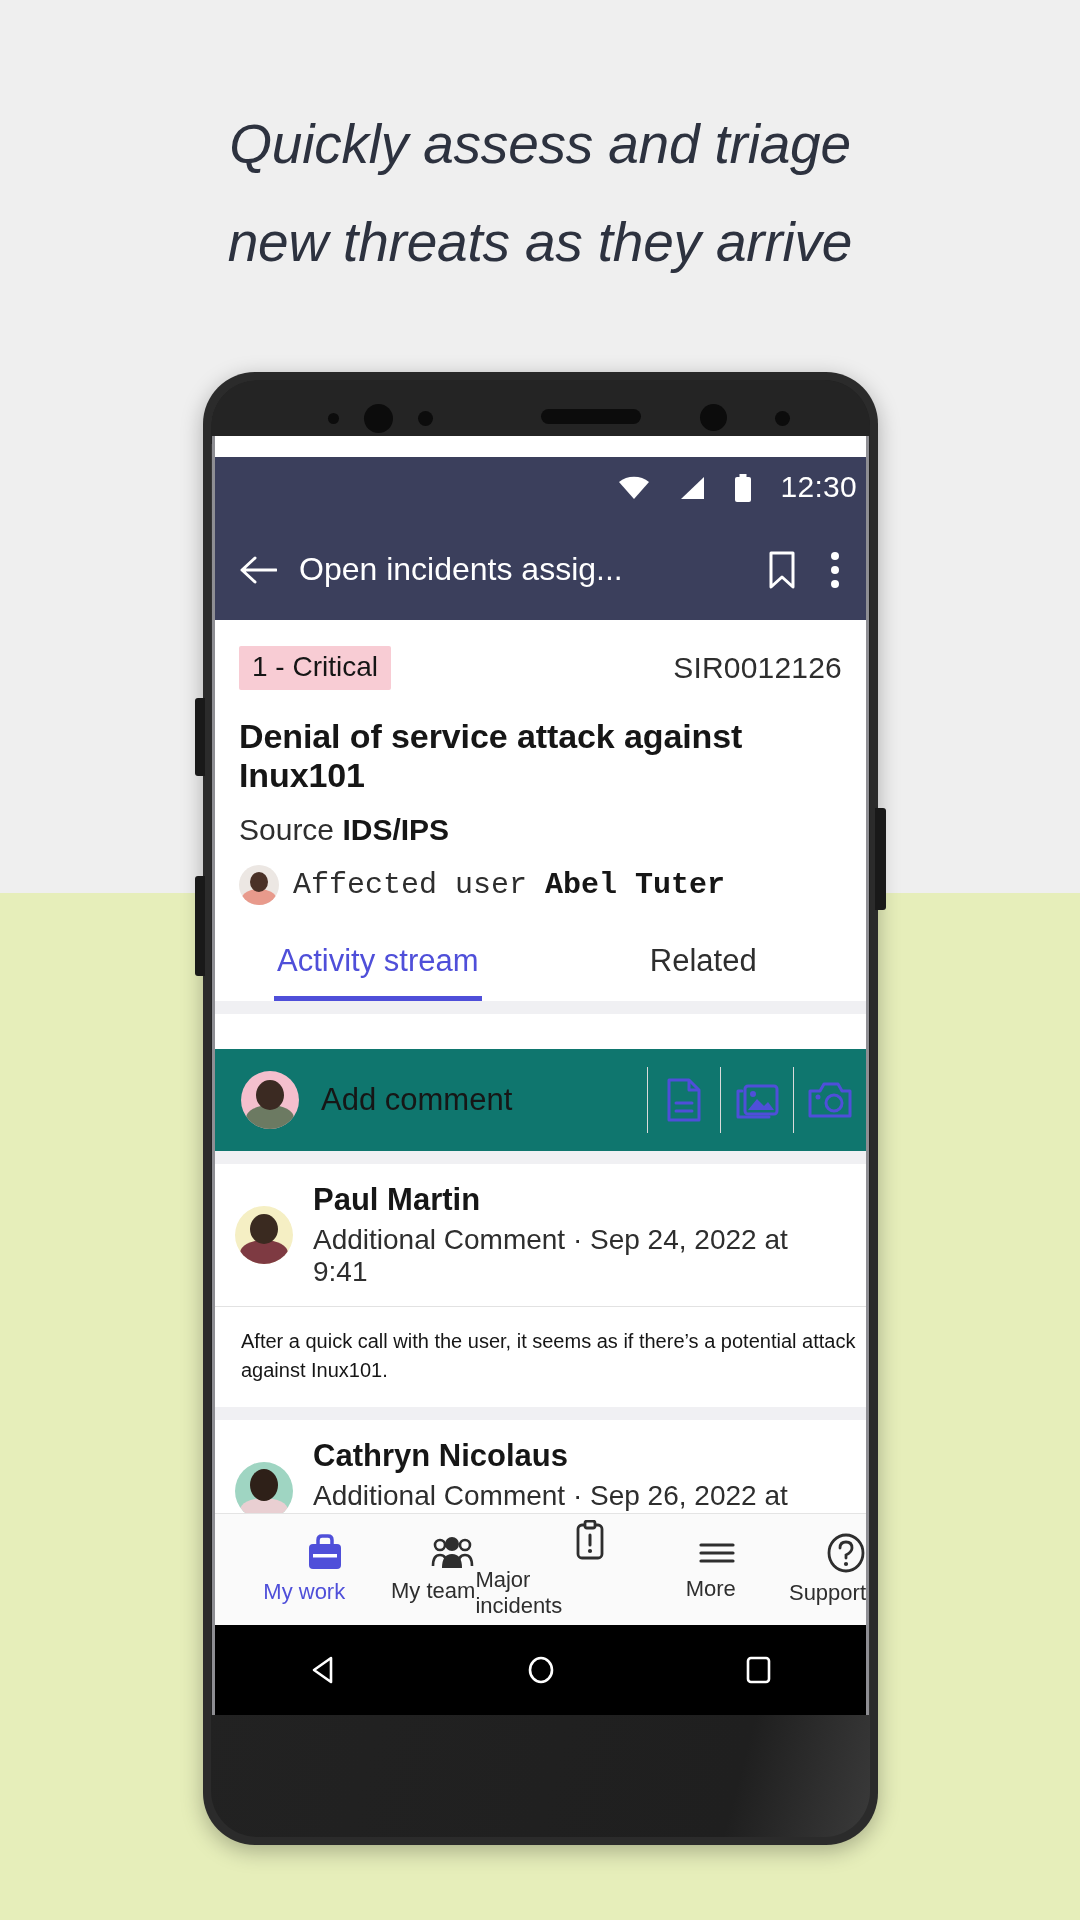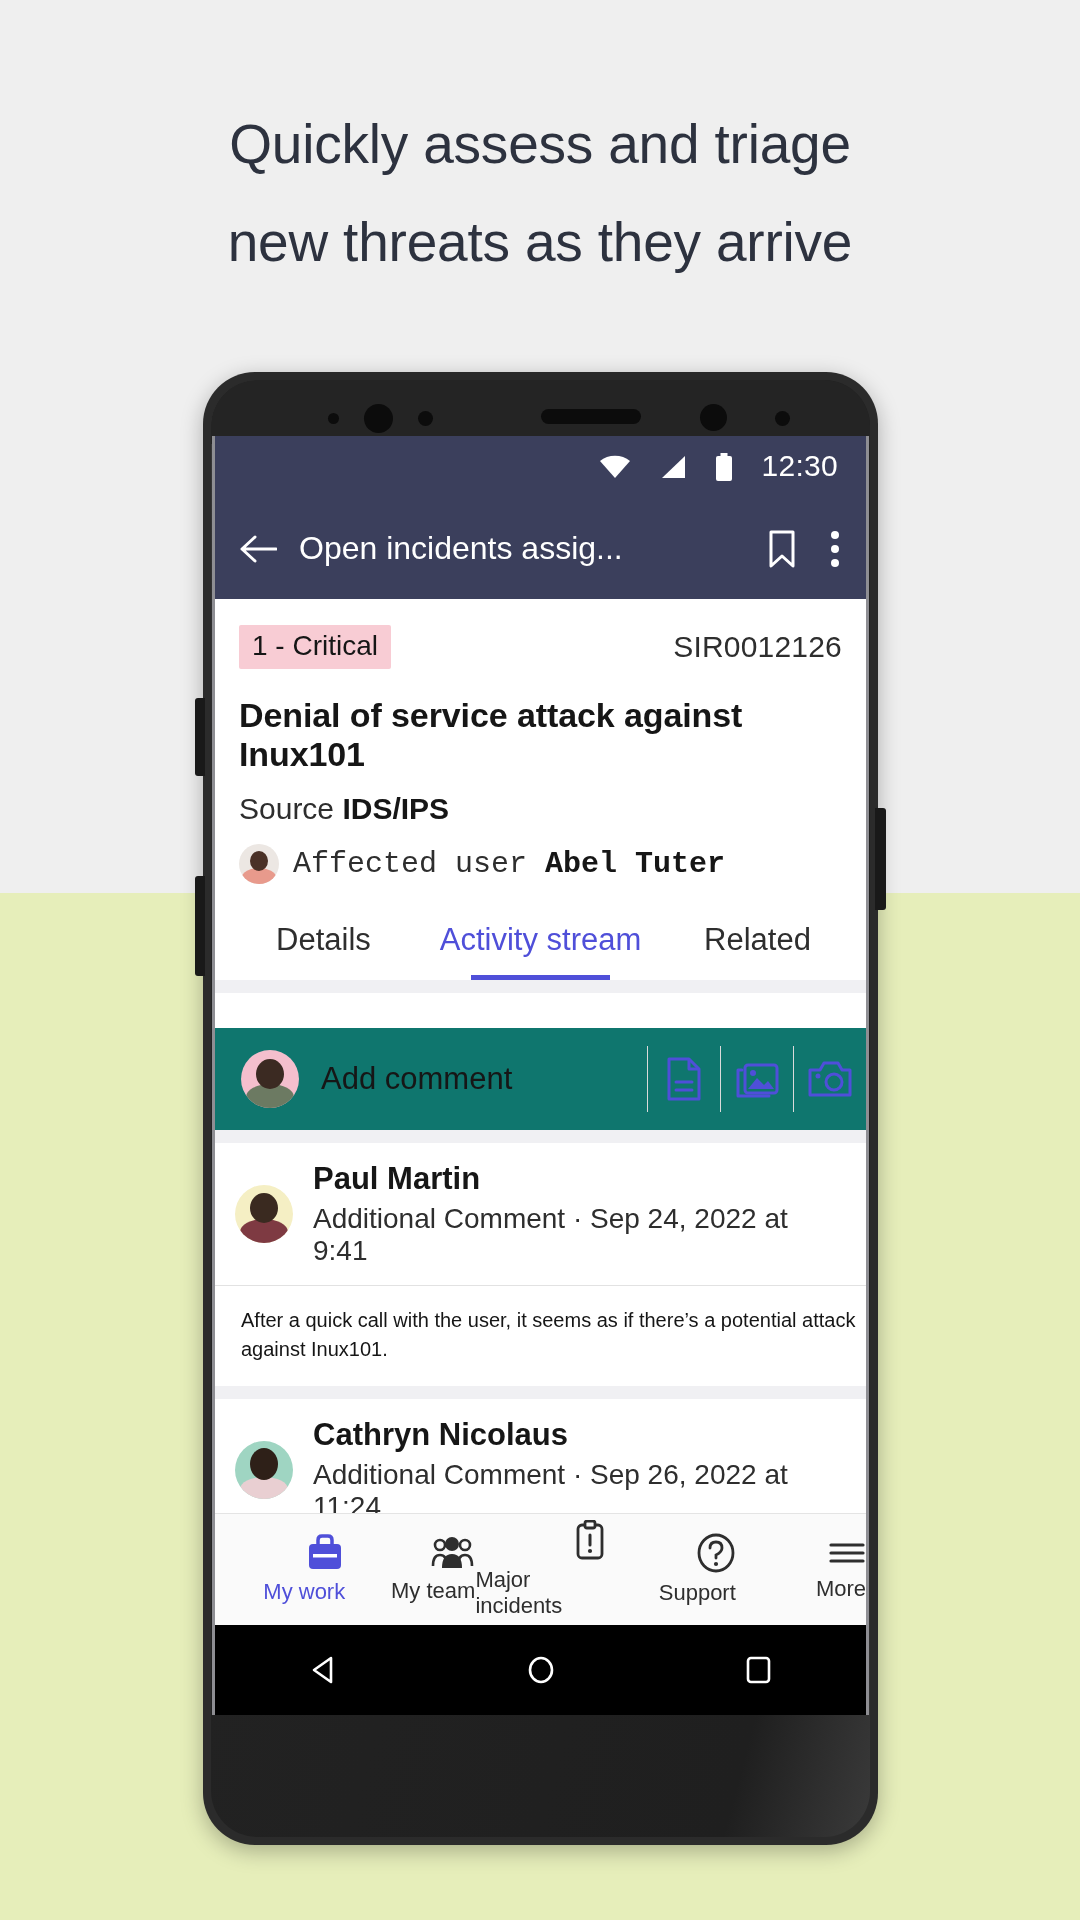--- a/index.html
+++ b/index.html
@@ -23,21 +23,21 @@
   .headline {
     position: absolute; left: 0; top: 96px;
     width: 1080px;
     text-align: center;
     color: #2d323f;
     font-size: 55px;
     font-weight: 400;
     line-height: 1.78;
     letter-spacing: -0.2px;
   }
-  .headline .hl-line { display: block; }
+  .headline .hl-line { display: block; font-style: italic; }
 
   
   .phone {
     position: absolute;
     left: 203px; top: 372px;
     width: 675px; height: 1473px;
     background: #2b2b2b;
     border-radius: 52px;
     box-shadow: 0 6px 22px rgba(0,0,0,0.28);
   }
@@ -85,22 +85,23 @@
   .screen-edge-r {
     position: absolute; left: 864px; top: 436px; width: 5px; height: 1279px;
     background: #8e8e93;
   }
 
   
   .status-bar {
     height: 62px;
     background: #3b3f5c;
     display: flex; align-items: center; justify-content: flex-end;
-    padding-right: 28px;
+    padding-right: 9px;
     gap: 28px;
+    margin-top: 21px;
   }
   .sb-icon { display: block; }
   .sb-time {
     color: #fff; font-size: 30px; font-weight: 400;
     letter-spacing: 0.3px; padding-bottom: 2px;
   }
 
   
   .app-bar {
     height: 101px;
@@ -314,23 +315,20 @@
             <span class="head"></span>
         </span>
         <span class="affected-text">
           <span>Affected user</span>
           <b>Abel Tuter</b>
         </span>
       </div>
     </div>
 
     <div class="tabs">
-      <div class="tab">
-        <span>Details</span>
-      </div>
       <div class="tab active">
         <span>Activity stream</span>
       </div>
       <div class="tab">
         <span>Related</span>
       </div>
     </div>
     <div class="divider-strip"></div>
 
     <div class="add-comment">
@@ -447,33 +445,33 @@
       <div class="nav-item">
         <svg width="32" height="40" viewBox="0 0 32 40">
           <rect x="4" y="5" width="24" height="33" rx="4" stroke="#2e2e2e" stroke-width="2.8" fill="none"></rect>
           <rect x="11" y="1" width="10" height="7" rx="2" stroke="#2e2e2e" stroke-width="2.8" fill="#fafafa"></rect>
           <path d="M16 15 L16 25" stroke="#2e2e2e" stroke-width="3" stroke-linecap="round"></path>
           <circle cx="16" cy="31" r="2.1" fill="#2e2e2e"></circle>
         </svg>
         <span class="nav-label">Major incidents</span>
       </div>
       <div class="nav-item">
+        <svg width="38" height="32" viewBox="0 0 38 32">
+          <path d="M3 8 L35 8 M3 16 L35 16 M3 24 L35 24" stroke="#2e2e2e" stroke-width="3.2" stroke-linecap="round"></path>
+        </svg>
+        <span class="nav-label">More</span>
+      </div>
+      <div class="nav-item">
         <svg width="40" height="40" viewBox="0 0 40 40">
           <ellipse cx="20" cy="20" rx="17" ry="18" stroke="#2e2e2e" stroke-width="2.8" fill="none"></ellipse>
           <path d="M14 15 Q14 9 20 9 Q26 9 26 15 Q26 19 20 22 L20 25" stroke="#2e2e2e" stroke-width="2.8" fill="none" stroke-linecap="round"></path>
           <circle cx="20" cy="31" r="2.1" fill="#2e2e2e"></circle>
         </svg>
         <span class="nav-label">Support</span>
       </div>
-      <div class="nav-item">
-        <svg width="38" height="32" viewBox="0 0 38 32">
-          <path d="M3 8 L35 8 M3 16 L35 16 M3 24 L35 24" stroke="#2e2e2e" stroke-width="3.2" stroke-linecap="round"></path>
-        </svg>
-        <span class="nav-label">More</span>
-      </div>
     </div>
 
     <div class="android-nav">
       <span class="and-btn">
         <svg width="30" height="32" viewBox="0 0 30 32">
           <path d="M22 4 L5 16 L22 28 Z" stroke="#ffffff" stroke-width="2.6" fill="none" stroke-linejoin="round"></path>
         </svg>
       </span>
       <span class="and-btn">
         <svg width="32" height="34" viewBox="0 0 32 34">

